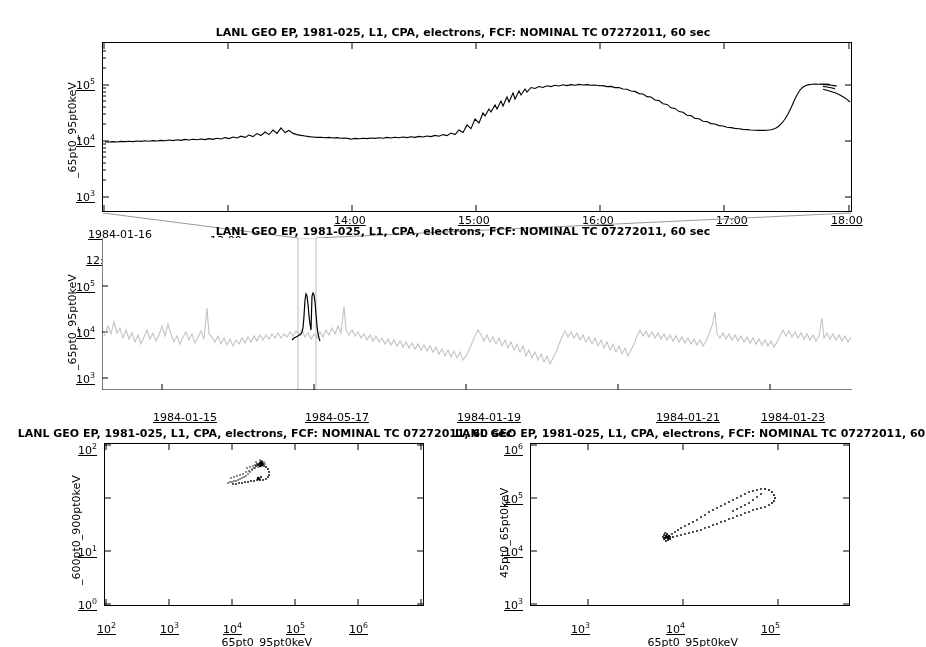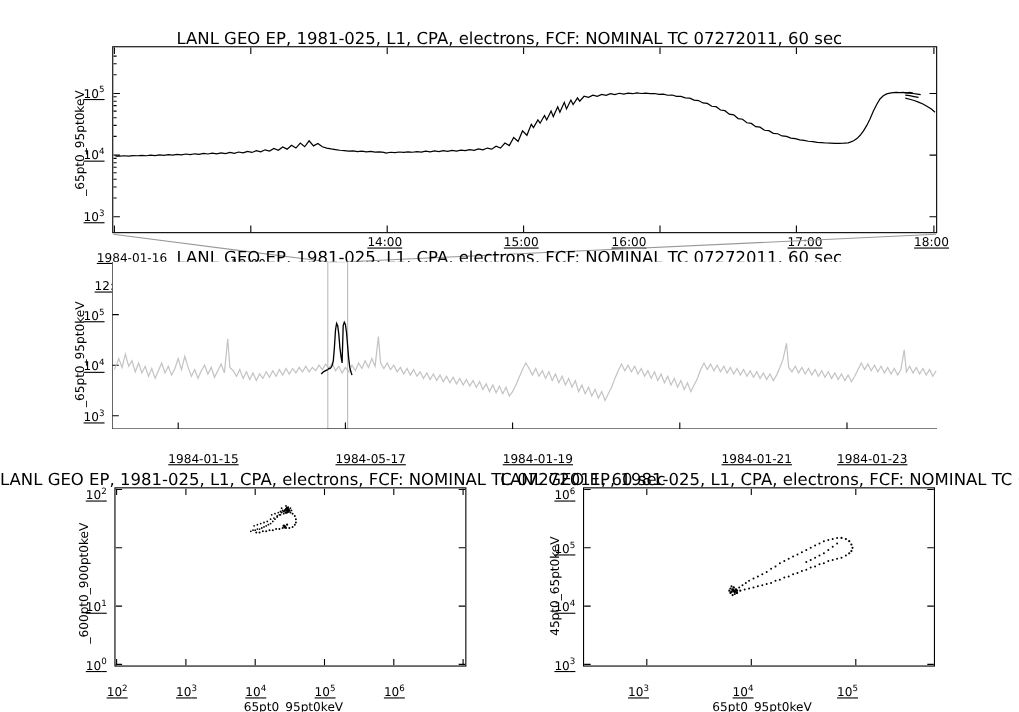--- a/index.html
+++ b/index.html
@@ -10,24 +10,25 @@
   body {
     width: 926px;
     height: 647px;
     font-family: "DejaVu Sans", sans-serif;
     color: #000000;
     overflow: hidden;
     position: relative;
   }
   .title {
     position: absolute;
-    font-size: 15px;
+    font-size: 11px;
     text-align: center;
     white-space: nowrap;
     color: #000;
+    font-weight: bold;
   }
   .axis-label-y {
     position: absolute;
     font-size: 11px;
     transform: rotate(-90deg);
     transform-origin: left top;
     white-space: nowrap;
   }
   .axis-label-x {
     position: absolute;
@@ -146,21 +147,21 @@
   <span>10</span><sup>4</sup>
 </div>
 <div class="tick-label" style="left:76px; top:77px;">
   <span>10</span><sup>5</sup>
 </div>
 
 <div class="tick-label" style="left:86px;  top:214px;margin-top:40px;">12:00</div>
 <div class="tick-label" style="left:210px; top:214px;margin-top:20px;">13:00</div>
 <div class="tick-label" style="left:334px; top:214px;">14:00</div>
 <div class="tick-label" style="left:458px; top:214px;">15:00</div>
-<div class="tick-label" style="left:556px; top:214px;">16:00</div>
+<div class="tick-label" style="left:582px; top:214px;">16:00</div>
 <div class="tick-label" style="left:716px; top:214px;text-align:center;">17:00</div>
 <div class="tick-label" style="left:831px; top:214px;">18:00</div>
 
 <div class="tick-label" style="left:88px; top:228px;text-align:right;">1984-01-16</div>
 
 <svg style="position:absolute; left:0; top:212px; width:926px; height:30px;">
   <line x1="103" y1="1" x2="298" y2="26" stroke="#999" stroke-width="1"></line>
   <line x1="851" y1="1" x2="316" y2="26" stroke="#999" stroke-width="1"></line>
 </svg>
 

